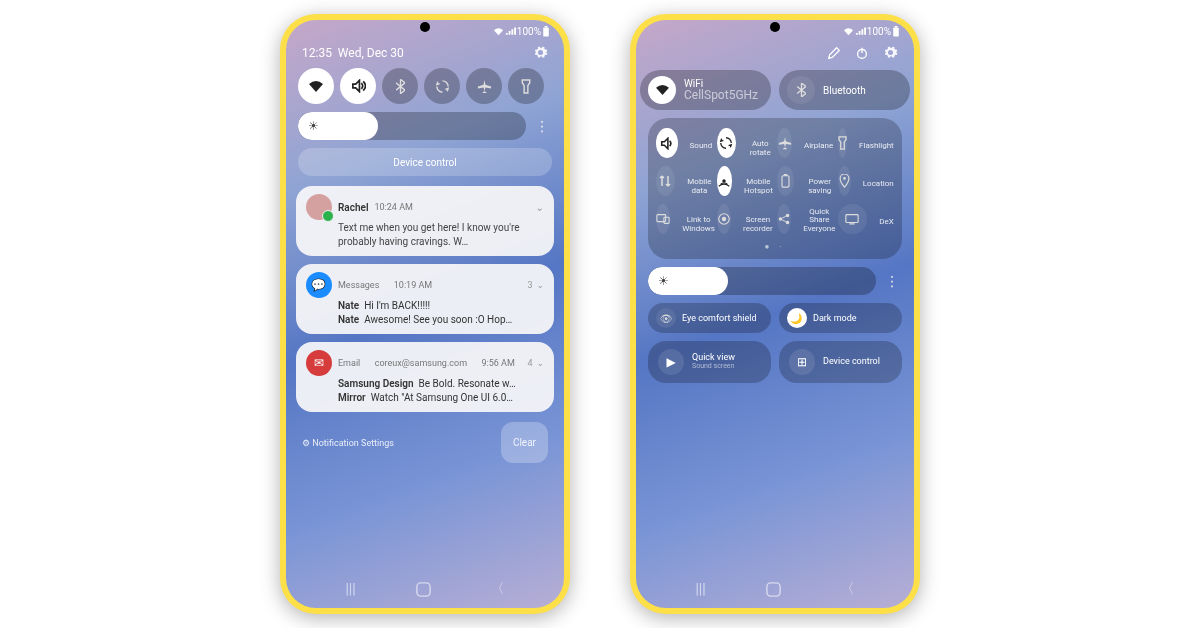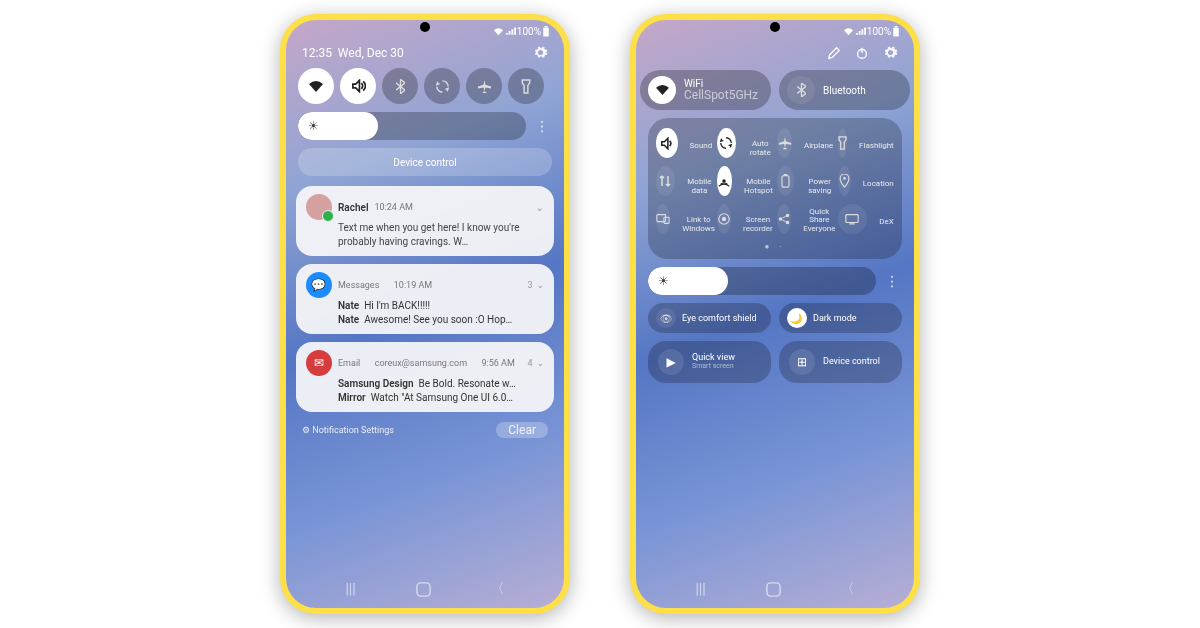--- a/index.html
+++ b/index.html
@@ -174,23 +174,23 @@
 .notif-footer {
   display: flex;
   justify-content: space-between;
   align-items: center;
   padding: 2px 16px;
   font-size: 9px;
   color: rgba(255,255,255,0.85);
 }
 .clear-btn {
   background: rgba(255,255,255,0.25);
-  padding: 1px 12px;
+  padding: 15px 12px;
   border-radius: 12px;
-  font-size: 12px;
+  font-size: 10px;
 }
 .navbar {
   position: absolute;
   bottom: 6px;
   left: 0; right: 0;
   display: flex;
   justify-content: space-around;
   align-items: center;
   color: rgba(255,255,255,0.6);
   font-size: 14px;
@@ -647,21 +647,21 @@
         <div class="circ circ-on">🌙</div>
         <span>Dark mode</span>
       </div>
     </div>
 
     <div class="bottom-row">
       <div class="bot-tile">
         <div class="circ">▶</div>
         <div class="labels">
           <span>Quick view</span>
-          <span class="sub">Smart screen</span>
+          <span class="sub">Sound screen</span>
         </div>
       </div>
       <div class="bot-tile">
         <div class="circ">⊞</div>
         <div class="labels">
             <span>Device control</span>
           </div>
       </div>
     </div>
 

